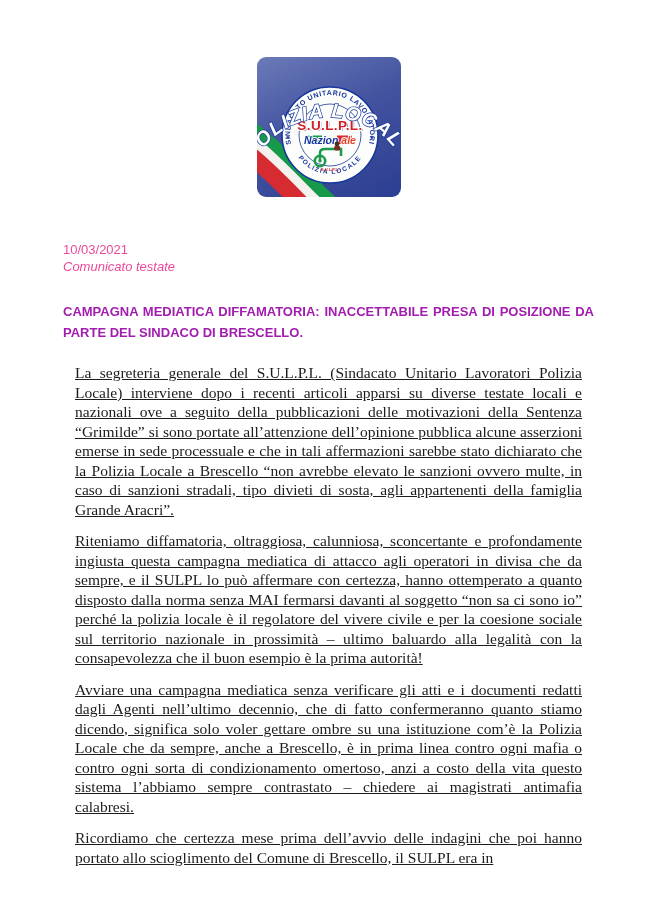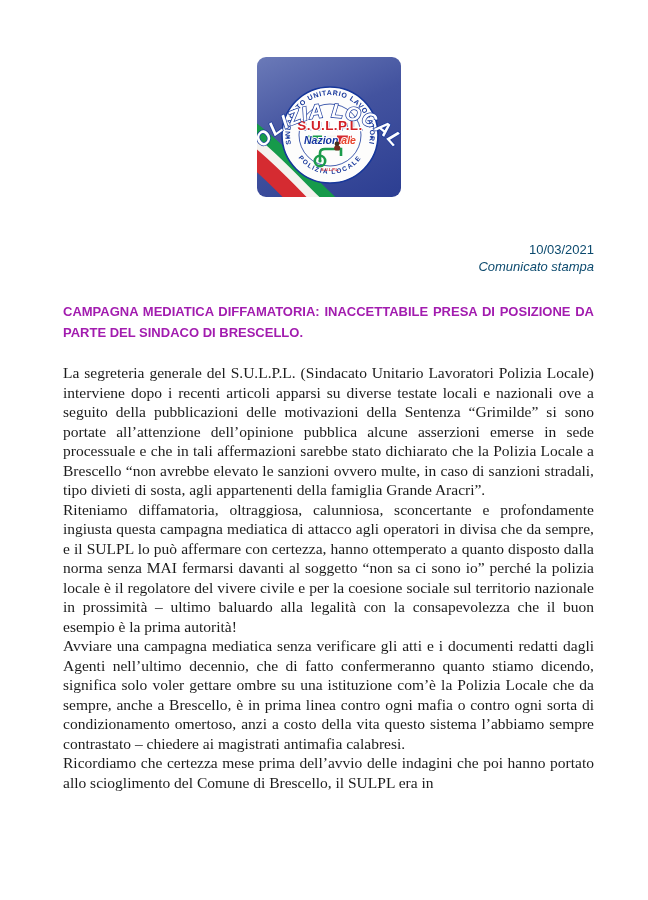--- a/index.html
+++ b/index.html
@@ -32,22 +32,21 @@
     position: relative;
   }
   .logo-wrap svg { display: block; }
 
   
   .meta {
     margin-top: 44px;
     font-family: "Liberation Sans", sans-serif;
     font-size: 13px;
     line-height: 17px;
-    color: #0c4a6e;
-    text-align: right;
+    color: #ec4899;
   }
   .doc-type { font-style: italic; }
 
   
   .heading {
     margin: 26px 0 0 0;
     font-family: "Liberation Sans", sans-serif;
     font-weight: bold;
     font-size: 13px;
     line-height: 21px;
@@ -57,21 +56,21 @@
 
   
   .body-text {
     margin-top: 20px;
     font-family: "Liberation Serif", serif;
     font-size: 15.5px;
     line-height: 19.5px;
     text-align: justify;
     color: #1c1c1c;
   }
-  .body-text p { margin: 0; }
+  .body-text p { margin: 12px; text-decoration: underline; }
 </style>
 </head>
 <body>
 
 <div class="page">
 
   <div class="logo-wrap">
     <svg width="144" height="140" viewBox="0 0 144 140" xmlns="http://www.w3.org/2000/svg">
 
       <g fill="none" stroke-linecap="butt">
@@ -126,21 +125,21 @@
       </g>
 
       <text font-family="Liberation Sans, sans-serif" font-size="19.5" font-weight="bold" font-style="italic" letter-spacing="1.2" fill="#ffffff" stroke="#16379b" stroke-width="1.4" paint-order="stroke">
         <textPath href="#archPath" startOffset="50%" text-anchor="middle">POLIZIA LOCALE</textPath>
       </text>
     </svg>
   </div>
 
   <div class="meta">
     <div class="date">10/03/2021</div>
-    <div class="doc-type">Comunicato stampa</div>
+    <div class="doc-type">Comunicato testate</div>
   </div>
 
   <h1 class="heading">CAMPAGNA MEDIATICA DIFFAMATORIA: INACCETTABILE PRESA DI POSIZIONE DA PARTE DEL SINDACO DI BRESCELLO.</h1>
 
   <div class="body-text">
     <p>La segreteria generale del S.U.L.P.L. (Sindacato Unitario Lavoratori Polizia Locale) interviene dopo i recenti articoli apparsi su diverse testate locali e nazionali ove a seguito della pubblicazioni delle motivazioni della Sentenza “Grimilde” si sono portate all’attenzione dell’opinione pubblica alcune asserzioni emerse in sede processuale e che in tali affermazioni sarebbe stato dichiarato che la Polizia Locale a Brescello “non avrebbe elevato le sanzioni ovvero multe, in caso di sanzioni stradali, tipo divieti di sosta, agli appartenenti della famiglia Grande Aracri”.</p>
     <p>Riteniamo diffamatoria, oltraggiosa, calunniosa, sconcertante e profondamente ingiusta questa campagna mediatica di attacco agli operatori in divisa che da sempre, e il SULPL lo può affermare con certezza, hanno ottemperato a quanto disposto dalla norma senza MAI fermarsi davanti al soggetto “non sa ci sono io” perché la polizia locale è il regolatore del vivere civile e per la coesione sociale sul territorio nazionale in prossimità – ultimo baluardo alla legalità con la consapevolezza che il buon esempio è la prima autorità!</p>
     <p>Avviare una campagna mediatica senza verificare gli atti e i documenti redatti dagli Agenti nell’ultimo decennio, che di fatto confermeranno quanto stiamo dicendo, significa solo voler gettare ombre su una istituzione com’è la Polizia Locale che da sempre, anche a Brescello, è in prima linea contro ogni mafia o contro ogni sorta di condizionamento omertoso, anzi a costo della vita questo sistema l’abbiamo sempre contrastato – chiedere ai magistrati antimafia calabresi.</p>
     <p>Ricordiamo che certezza mese prima dell’avvio delle indagini che poi hanno portato allo scioglimento del Comune di Brescello, il SULPL era in</p>
   </div>

